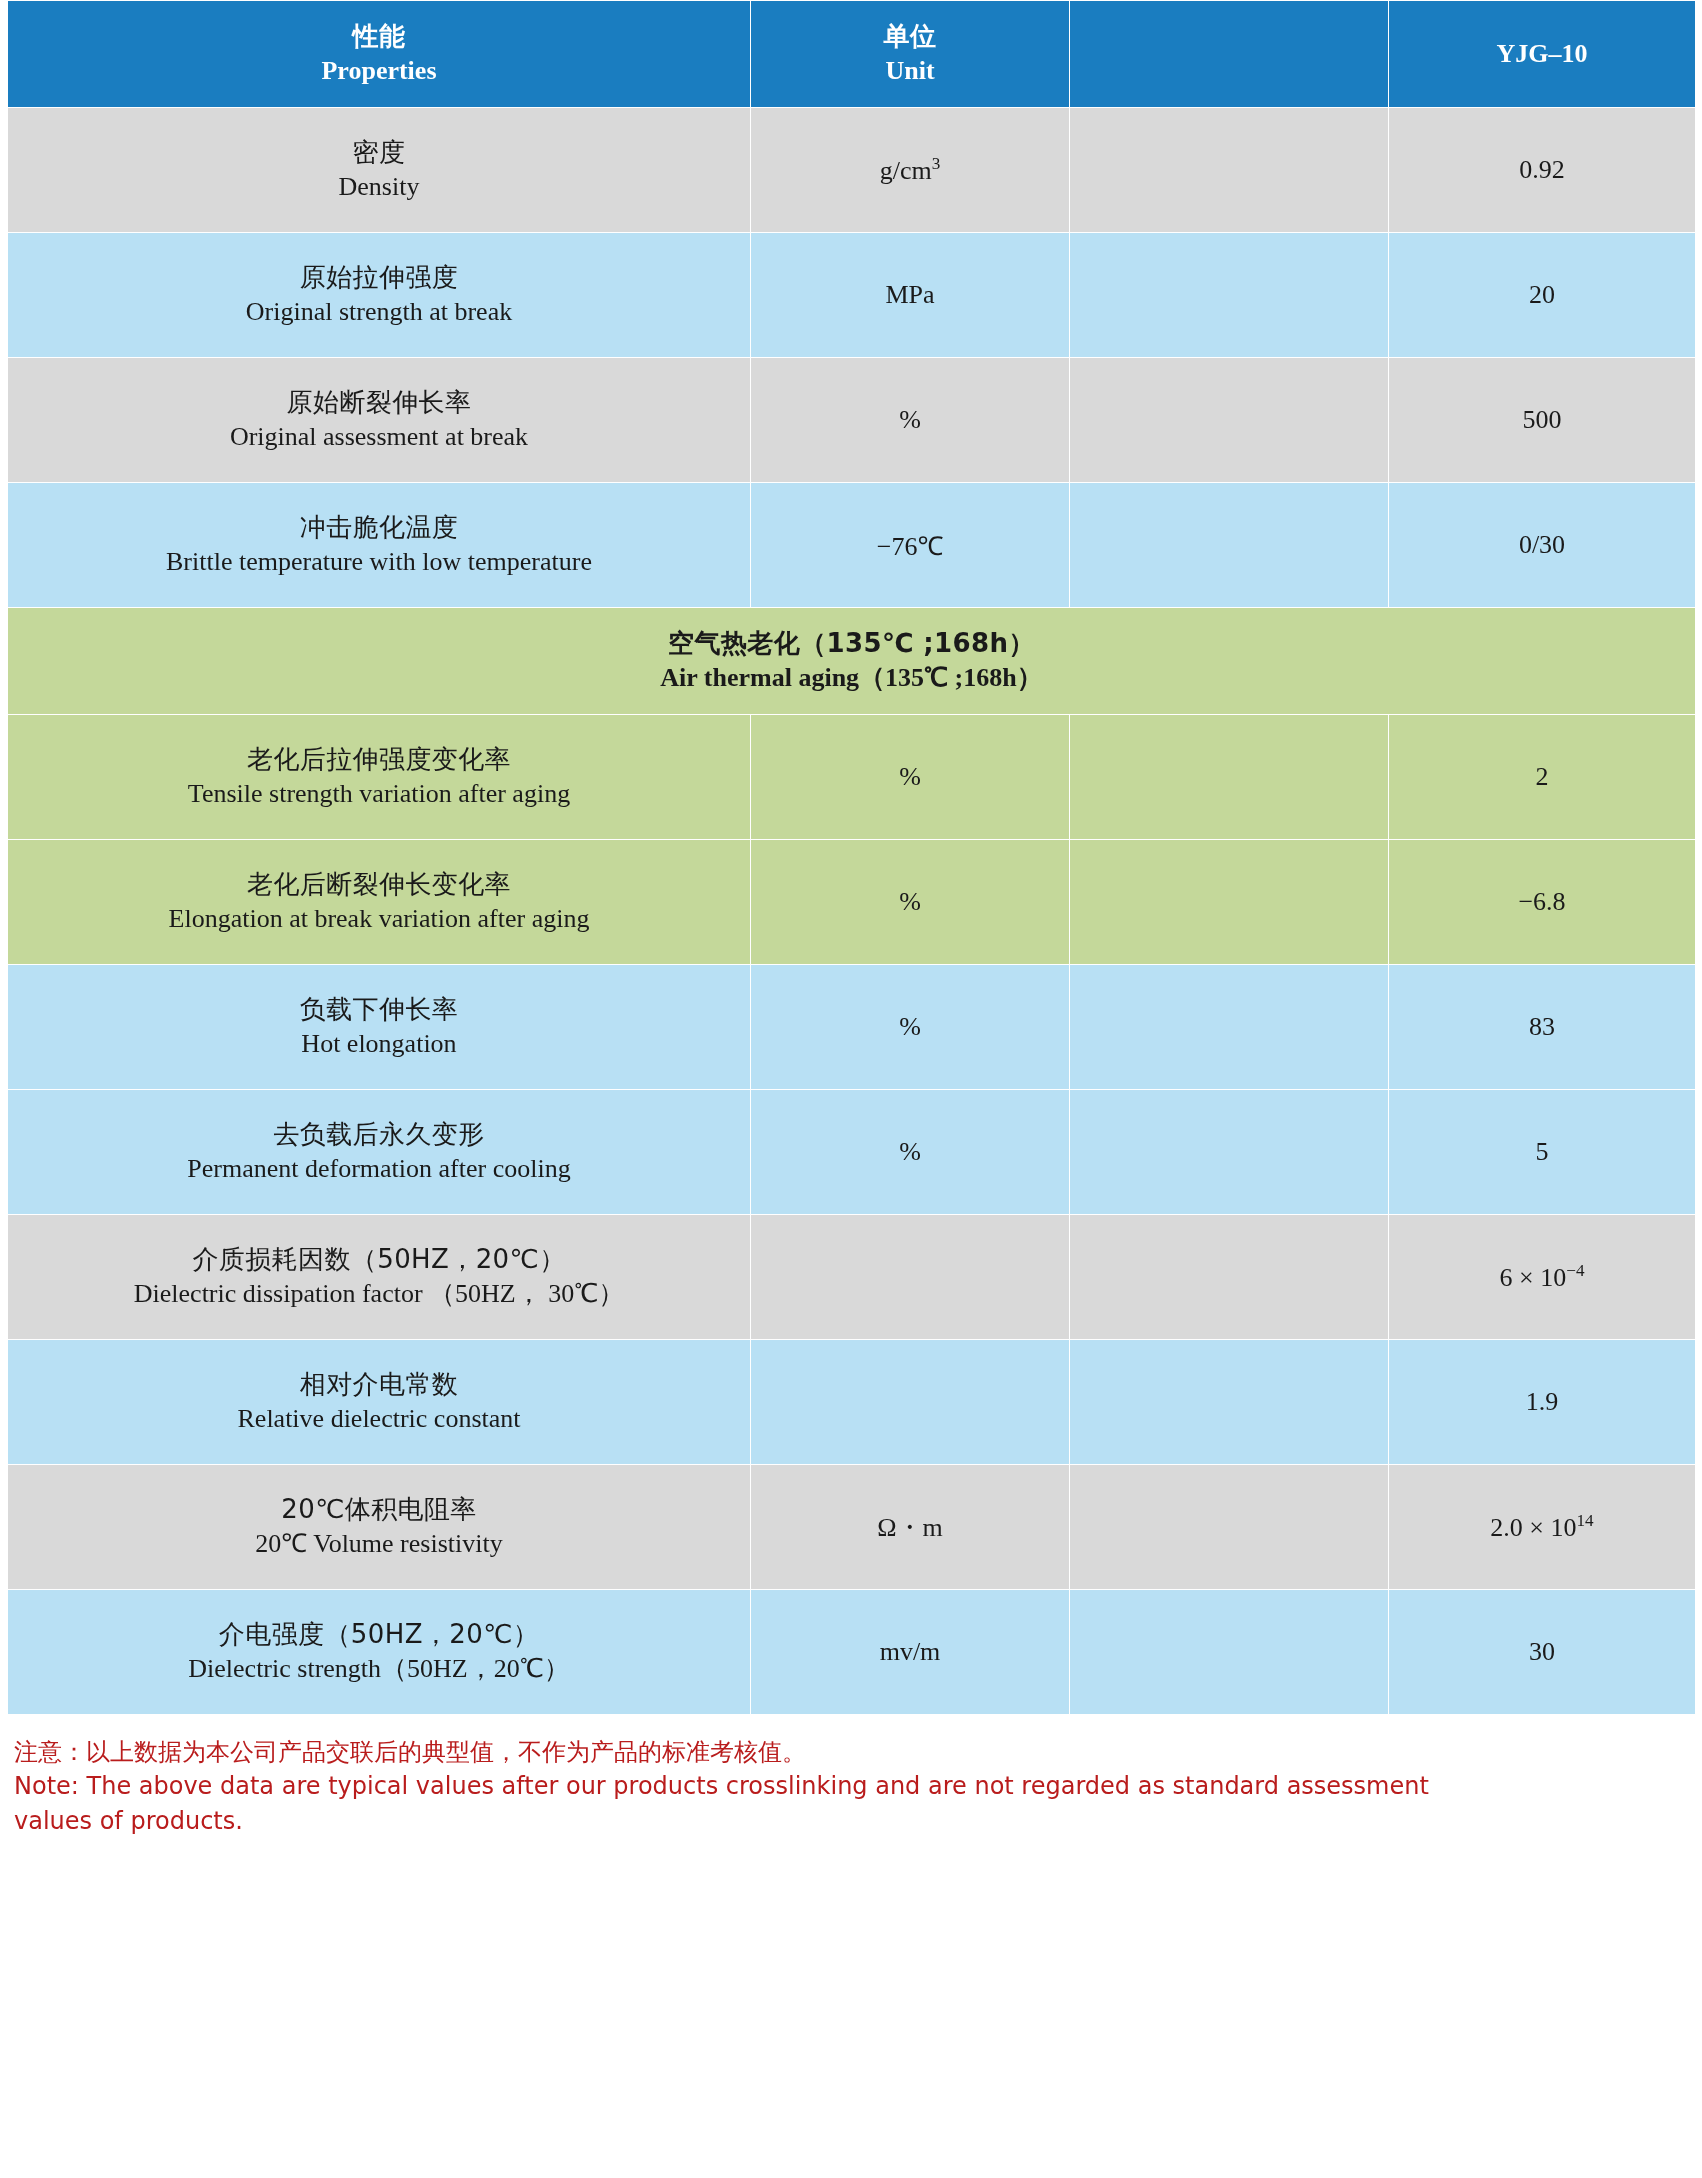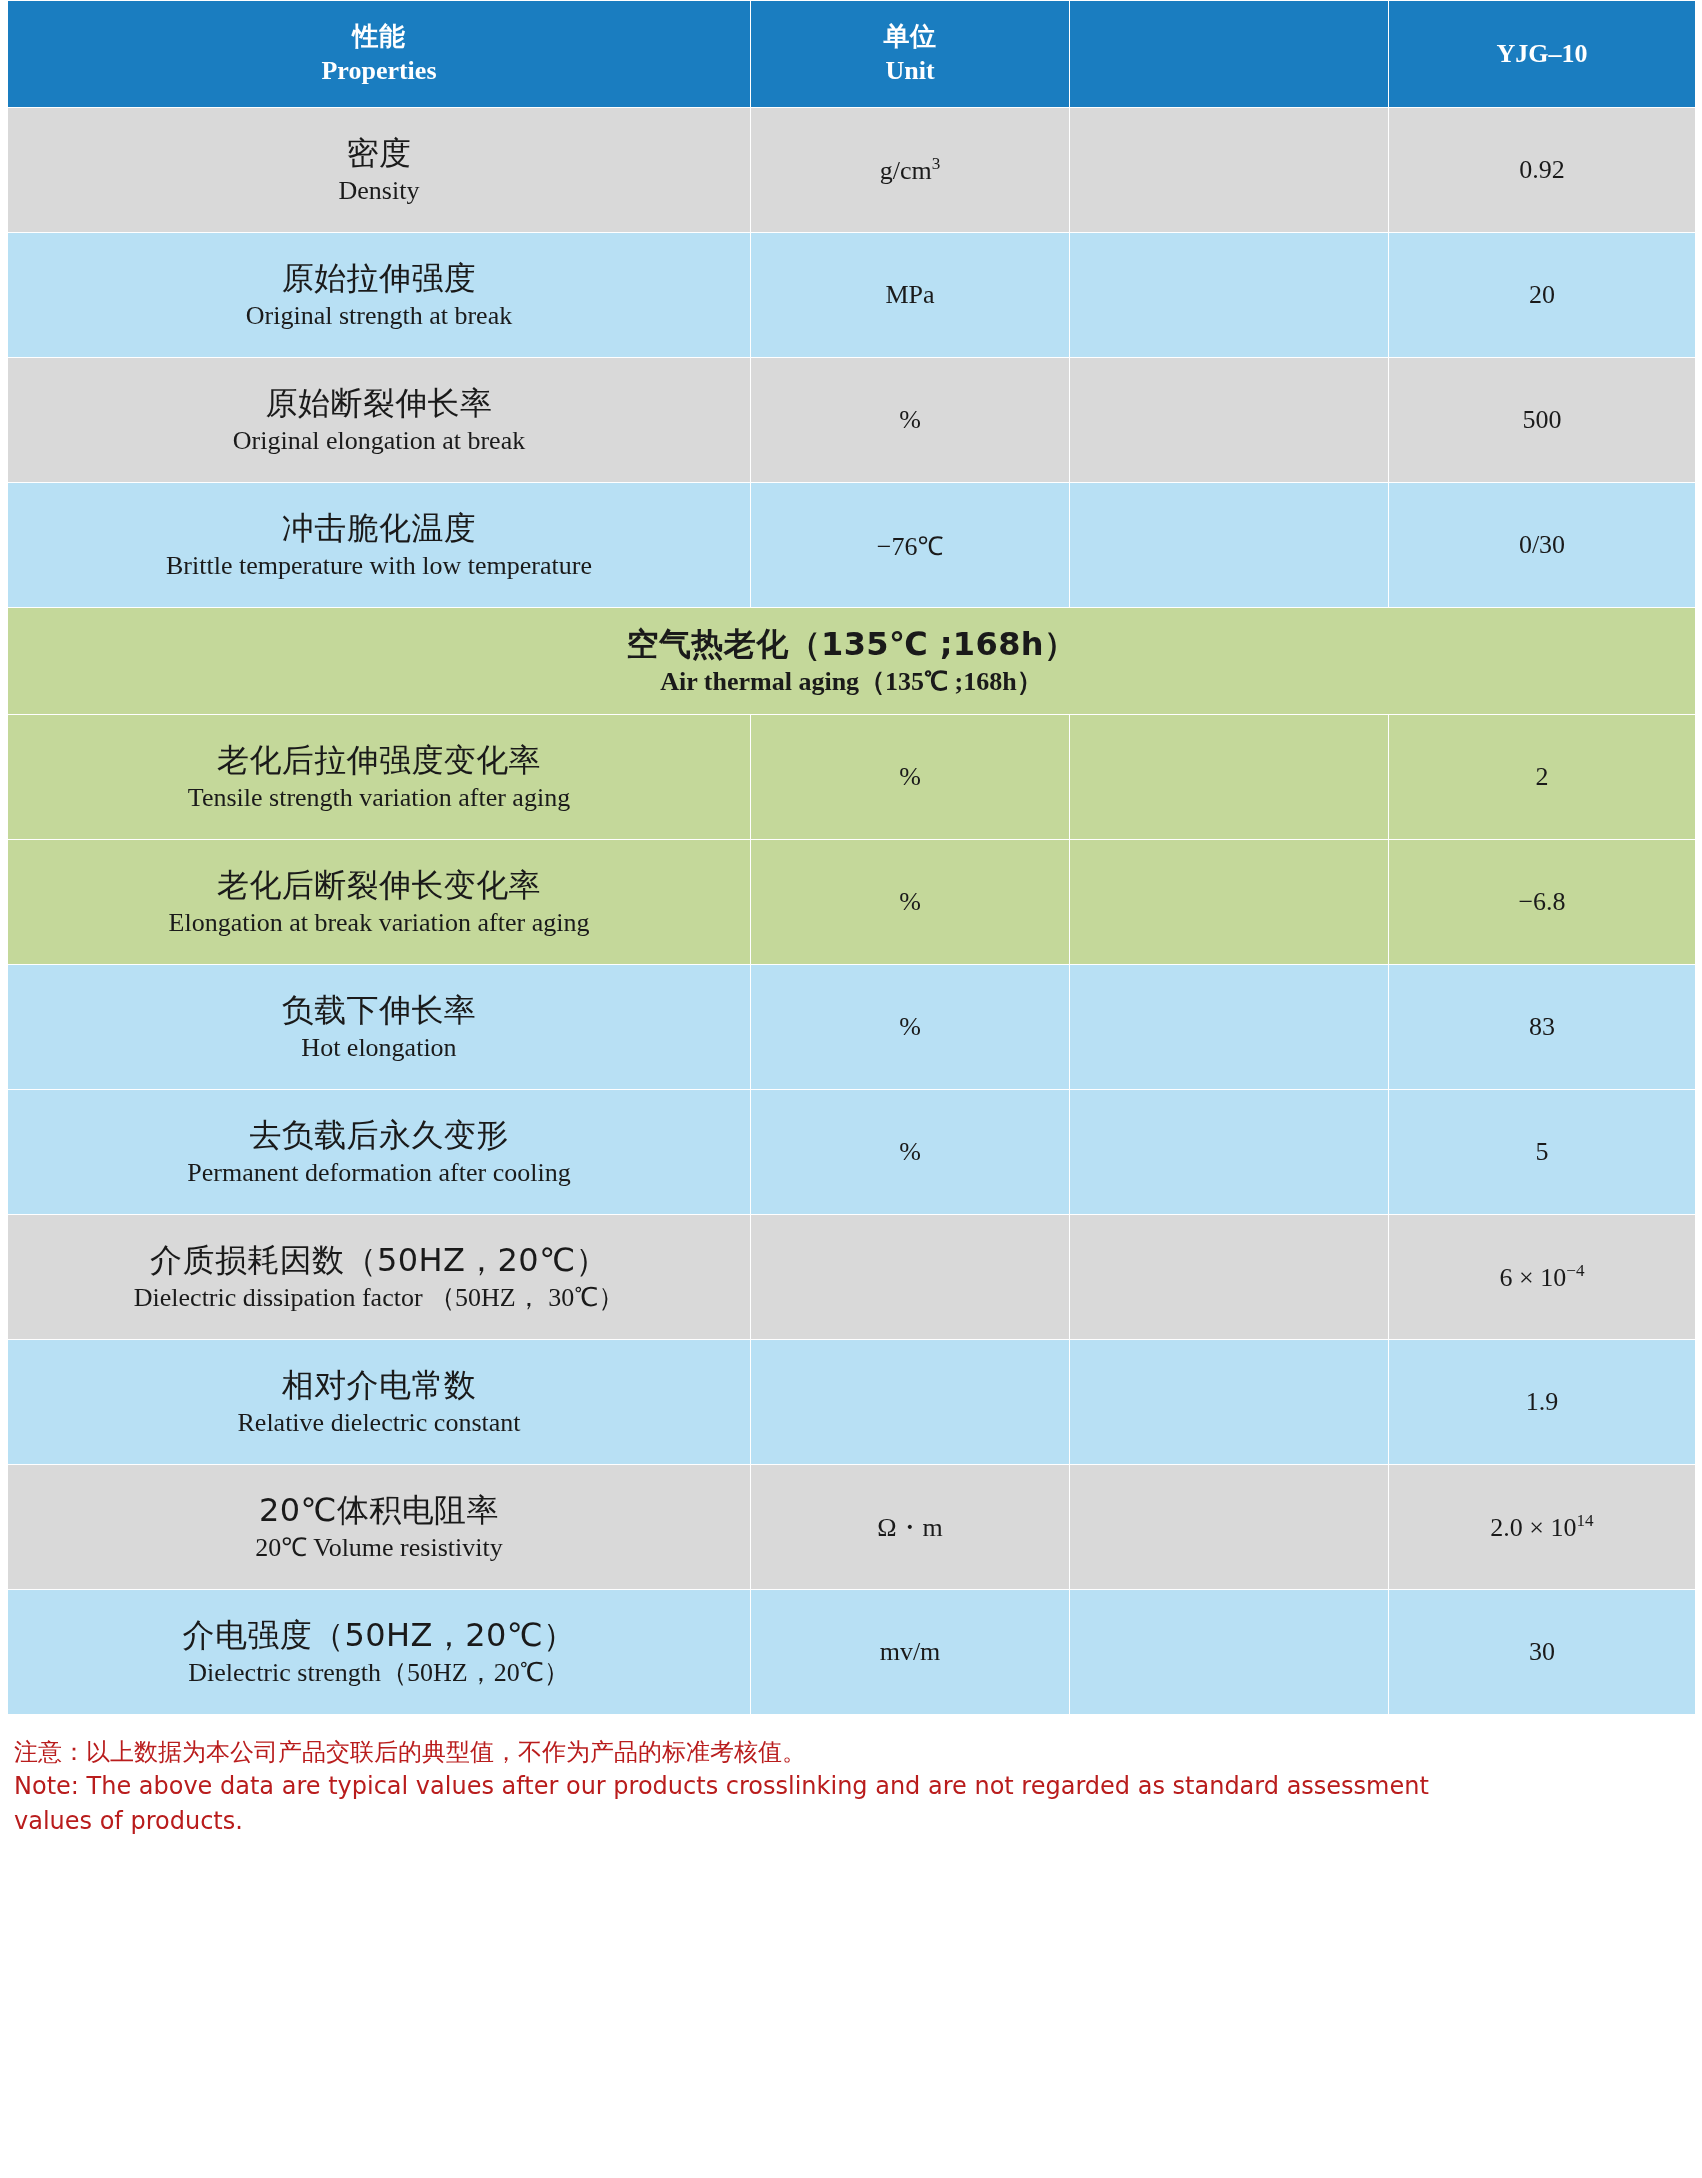--- a/index.html
+++ b/index.html
@@ -35,21 +35,21 @@
 
   
   tr.head th {
     background: #1a7dc0;
     color: #ffffff;
     height: 106px;
   }
   .cn {
     display: block;
     font-family: "DejaVu Sans", sans-serif;
-    font-size: 32px;
+    font-size: 26px;
     line-height: 1.28;
     letter-spacing: 0.4px;
   }
   .en {
     display: block;
     font-family: "Liberation Serif", serif;
     font-size: 26px;
     line-height: 1.30;
   }
   tr.head .cn { font-size: 26px; }
@@ -134,21 +134,21 @@
           <span class="en">Original strength at break</span>
         </td>
         <td class="unit">MPa</td>
         <td class="blank"></td>
         <td class="val">20</td>
       </tr>
 
       <tr class="datarow band-grey">
         <td class="prop">
           <span class="cn">原始断裂伸长率</span>
-          <span class="en">Original elongation at break</span>
+          <span class="en">Original assessment at break</span>
         </td>
         <td class="unit">%</td>
         <td class="blank"></td>
         <td class="val">500</td>
       </tr>
 
       <tr class="datarow band-blue">
         <td class="prop">
           <span class="cn">冲击脆化温度</span>
           <span class="en">Brittle temperature with low temperature</span>

